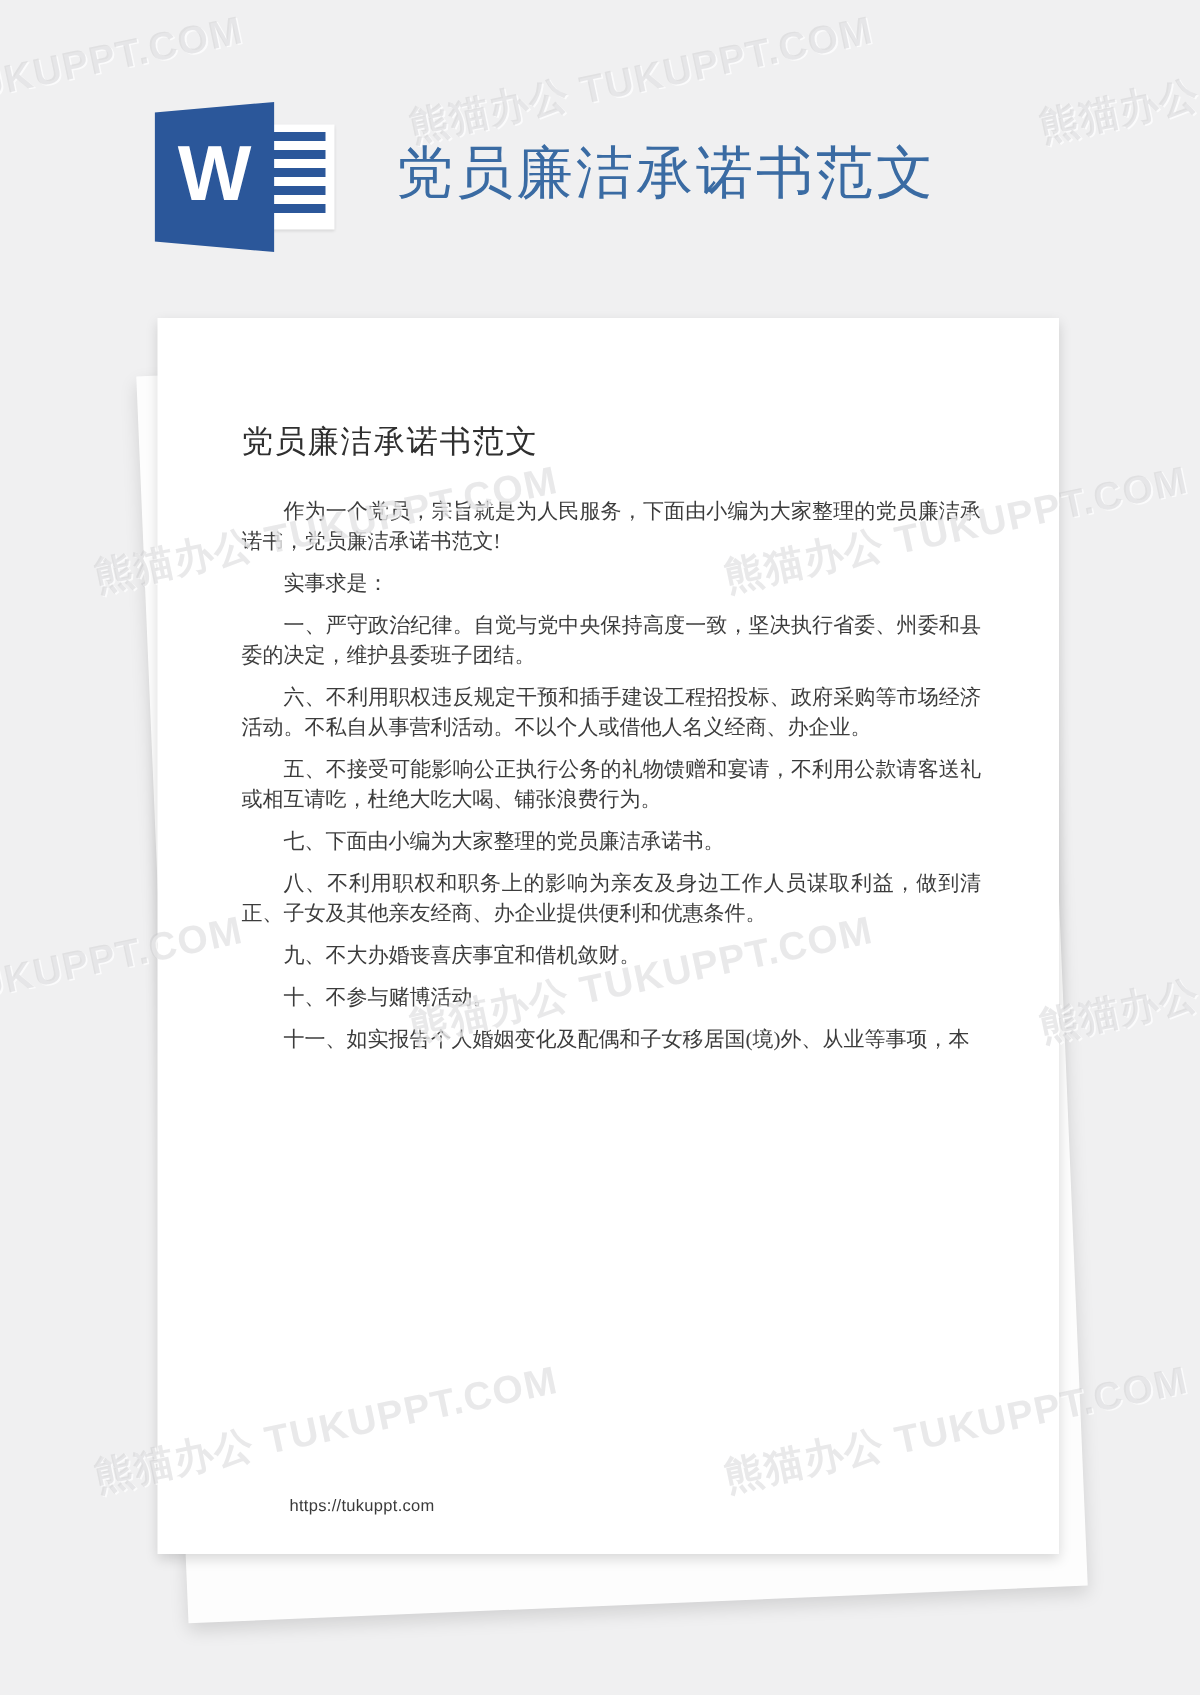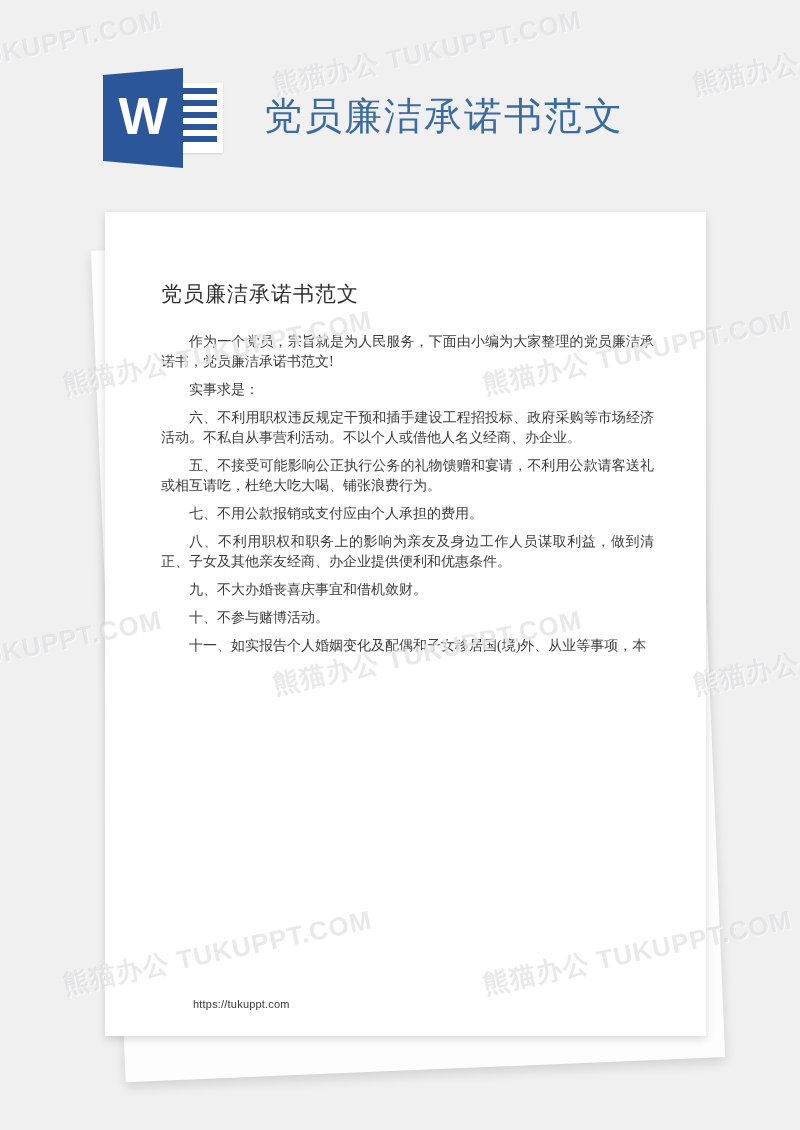--- a/index.html
+++ b/index.html
@@ -106,23 +106,24 @@
     </div>
     <div class="header-title">党员廉洁承诺书范文</div>
   </div>
 
   <div class="back-page"></div>
 
   <div class="front-page">
     <div class="doc-title">党员廉洁承诺书范文</div>
     <p>作为一个党员，宗旨就是为人民服务，下面由小编为大家整理的党员廉洁承诺书，党员廉洁承诺书范文!</p>
     <p>实事求是：</p>
+    <p>一、严守政治纪律。自觉与党中央保持高度一致，坚决执行省委、州委和县委的决定，维护县委班子团结。</p>
     <p>六、不利用职权违反规定干预和插手建设工程招投标、政府采购等市场经济活动。不私自从事营利活动。不以个人或借他人名义经商、办企业。</p>
     <p>五、不接受可能影响公正执行公务的礼物馈赠和宴请，不利用公款请客送礼或相互请吃，杜绝大吃大喝、铺张浪费行为。</p>
-    <p>七、不用公款报销或支付应由个人承担的费用。</p>
+    <p>七、下面由小编为大家整理的党员廉洁承诺书。</p>
     <p>八、不利用职权和职务上的影响为亲友及身边工作人员谋取利益，做到清正、子女及其他亲友经商、办企业提供便利和优惠条件。</p>
     <p>九、不大办婚丧喜庆事宜和借机敛财。</p>
     <p>十、不参与赌博活动。</p>
     <p>十一、如实报告个人婚姻变化及配偶和子女移居国(境)外、从业等事项，本</p>
     <div class="doc-footer">https://tukuppt.com</div>
   </div>
 
   <div class="wm-layer">
       <span class="wm" style="left: -150px; top: 35px;">熊猫办公 TUKUPPT.COM</span>
       <span class="wm" style="left: 270px; top: 35px;">熊猫办公 TUKUPPT.COM</span>

